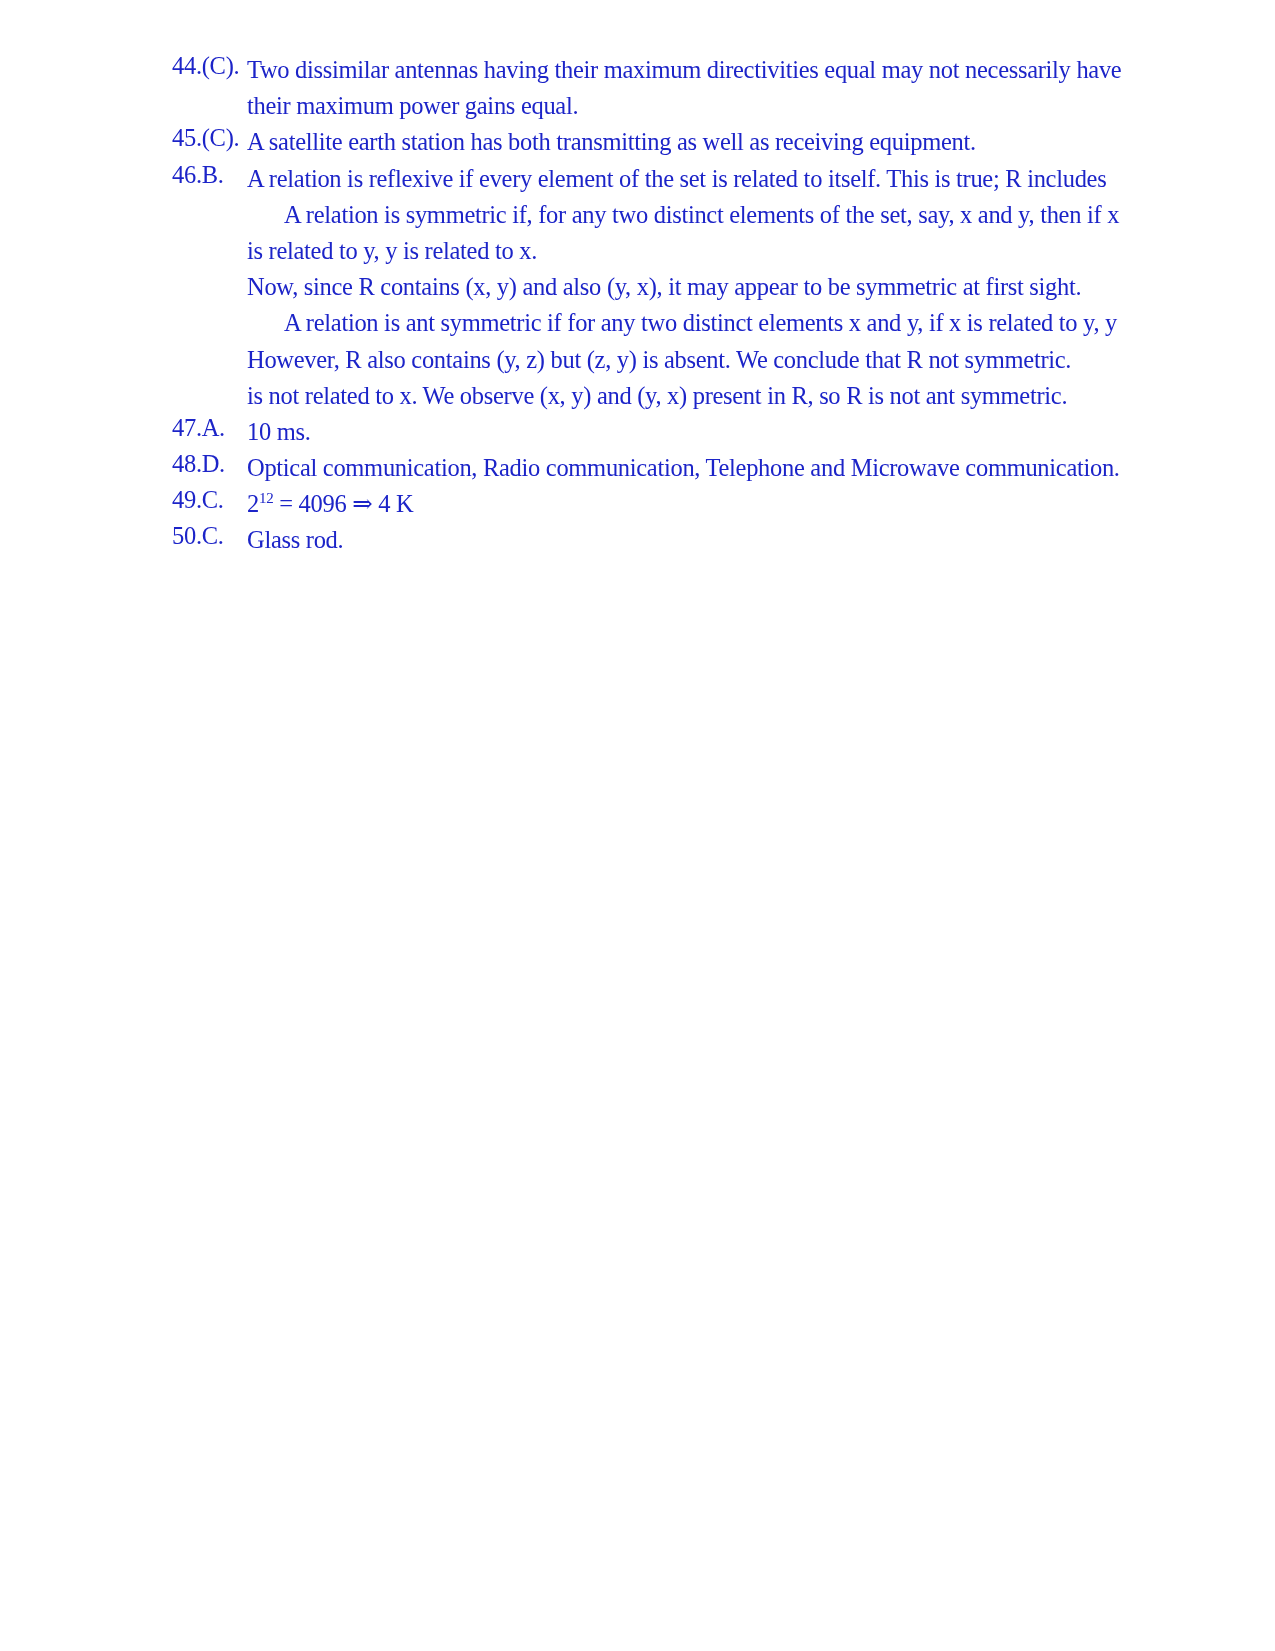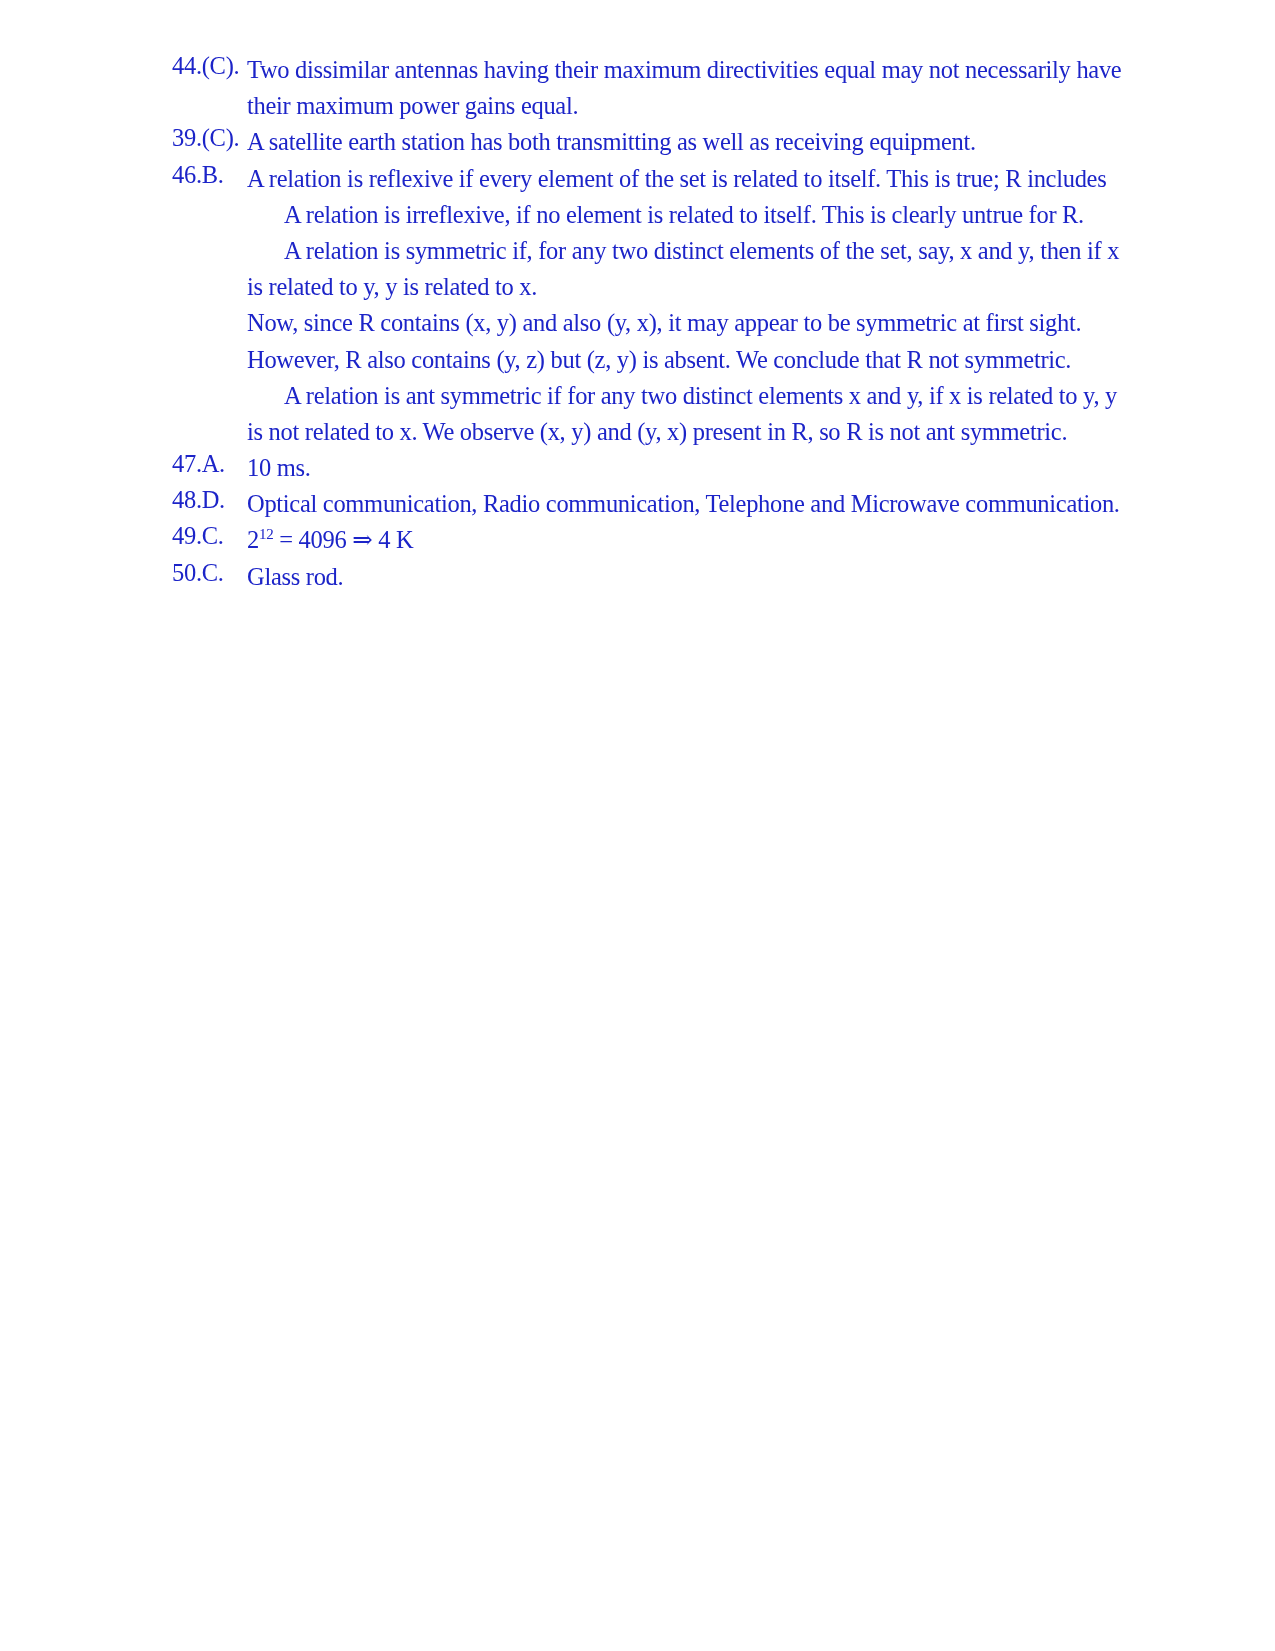--- a/index.html
+++ b/index.html
@@ -58,45 +58,42 @@
 
   <div class="line">
     <span class="num">44.(C).</span>
     <span class="txt">Two dissimilar antennas having their maximum directivities equal may not necessarily have</span>
   </div>
   <div class="line">
     <span class="txt">their maximum power gains equal.</span>
   </div>
 
   <div class="line">
-    <span class="num">39.(C).</span>
+    <span class="num">45.(C).</span>
     <span class="txt">A satellite earth station has both transmitting as well as receiving equipment.</span>
   </div>
 
   <div class="line">
     <span class="num">46.B.</span>
     <span class="txt">A relation is reflexive if every element of the set is related to itself. This is true; R includes</span>
-  </div>
-  <div class="line">
-    <span class="txt indent">A relation is irreflexive, if no element is related to itself. This is clearly untrue for R.</span>
   </div>
   <div class="line">
     <span class="txt indent">A relation is symmetric if, for any two distinct elements of the set, say, x and y, then if x</span>
   </div>
   <div class="line">
     <span class="txt">is related to y, y is related to x.</span>
   </div>
   <div class="line">
     <span class="txt">Now, since R contains (x, y) and also (y, x), it may appear to be symmetric at first sight.</span>
   </div>
   <div class="line">
-    <span class="txt">However, R also contains (y, z) but (z, y) is absent. We conclude that R not symmetric.</span>
+    <span class="txt indent">A relation is ant symmetric if for any two distinct elements x and y, if x is related to y, y</span>
   </div>
   <div class="line">
-    <span class="txt indent">A relation is ant symmetric if for any two distinct elements x and y, if x is related to y, y</span>
+    <span class="txt">However, R also contains (y, z) but (z, y) is absent. We conclude that R not symmetric.</span>
   </div>
   <div class="line">
     <span class="txt">is not related to x. We observe (x, y) and (y, x) present in R, so R is not ant symmetric.</span>
   </div>
 
   <div class="line">
     <span class="num">47.A.</span>
     <span class="txt">10 ms.</span>
   </div>
 

